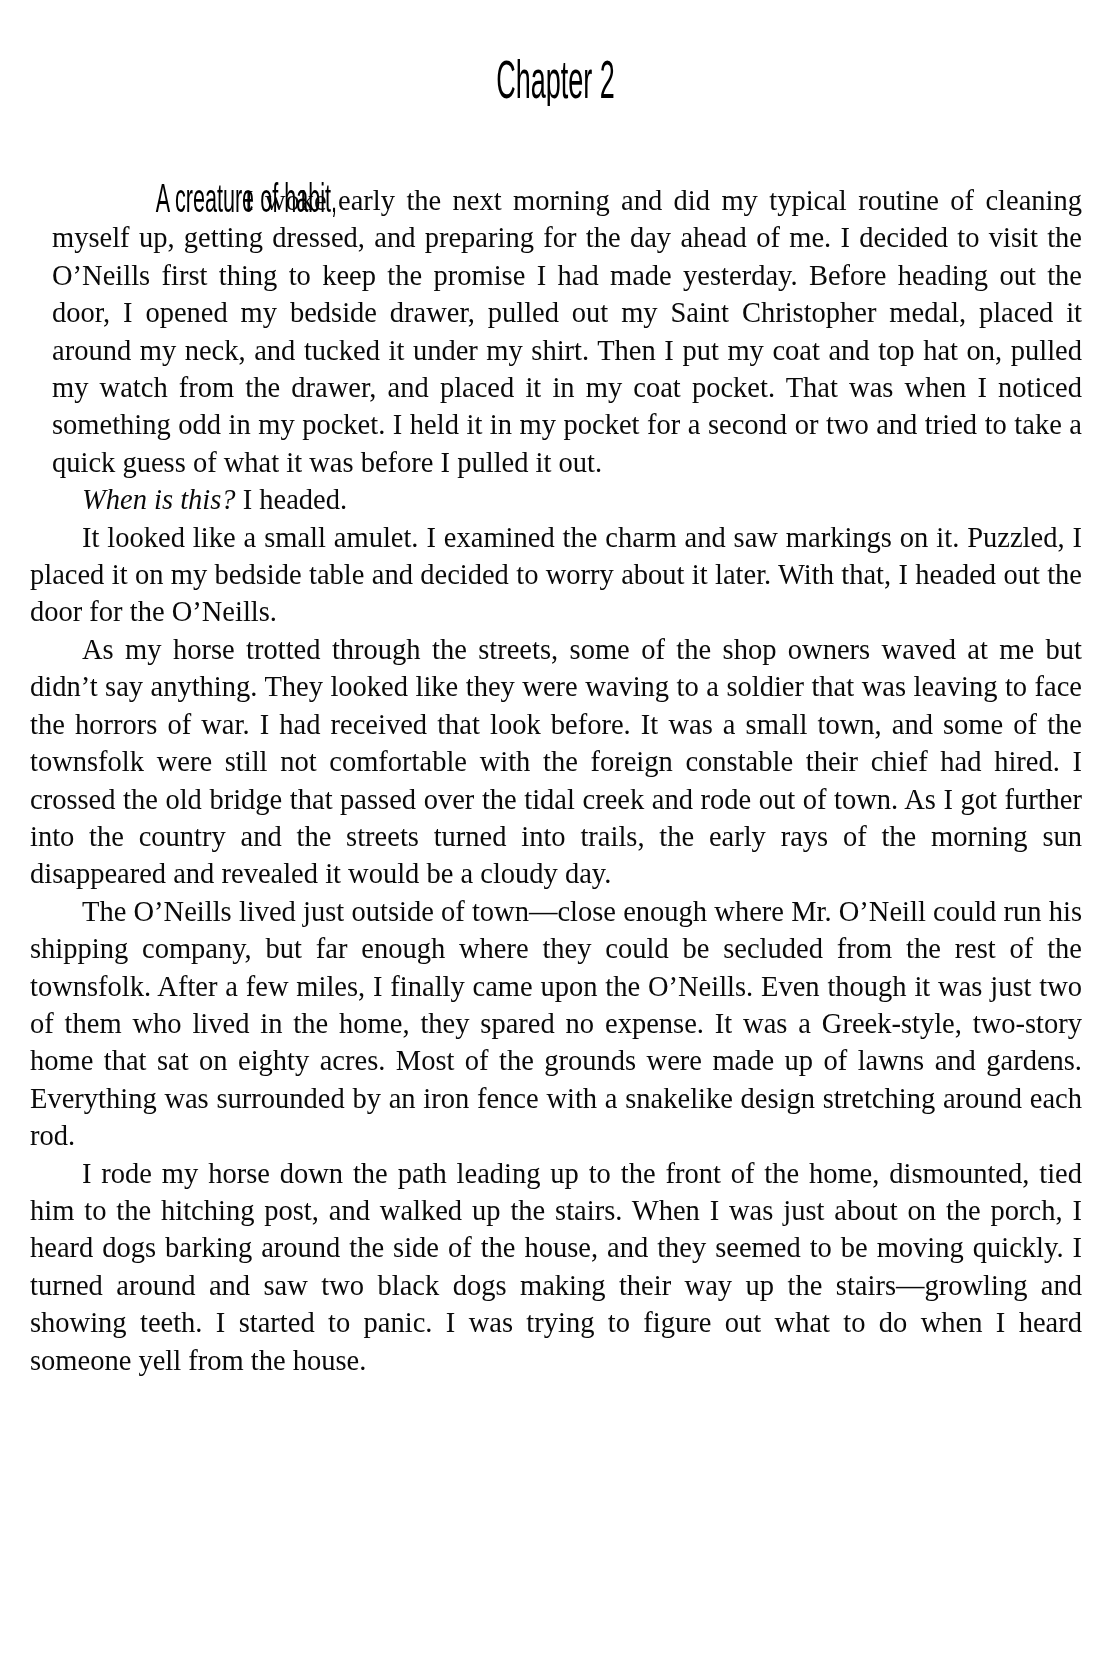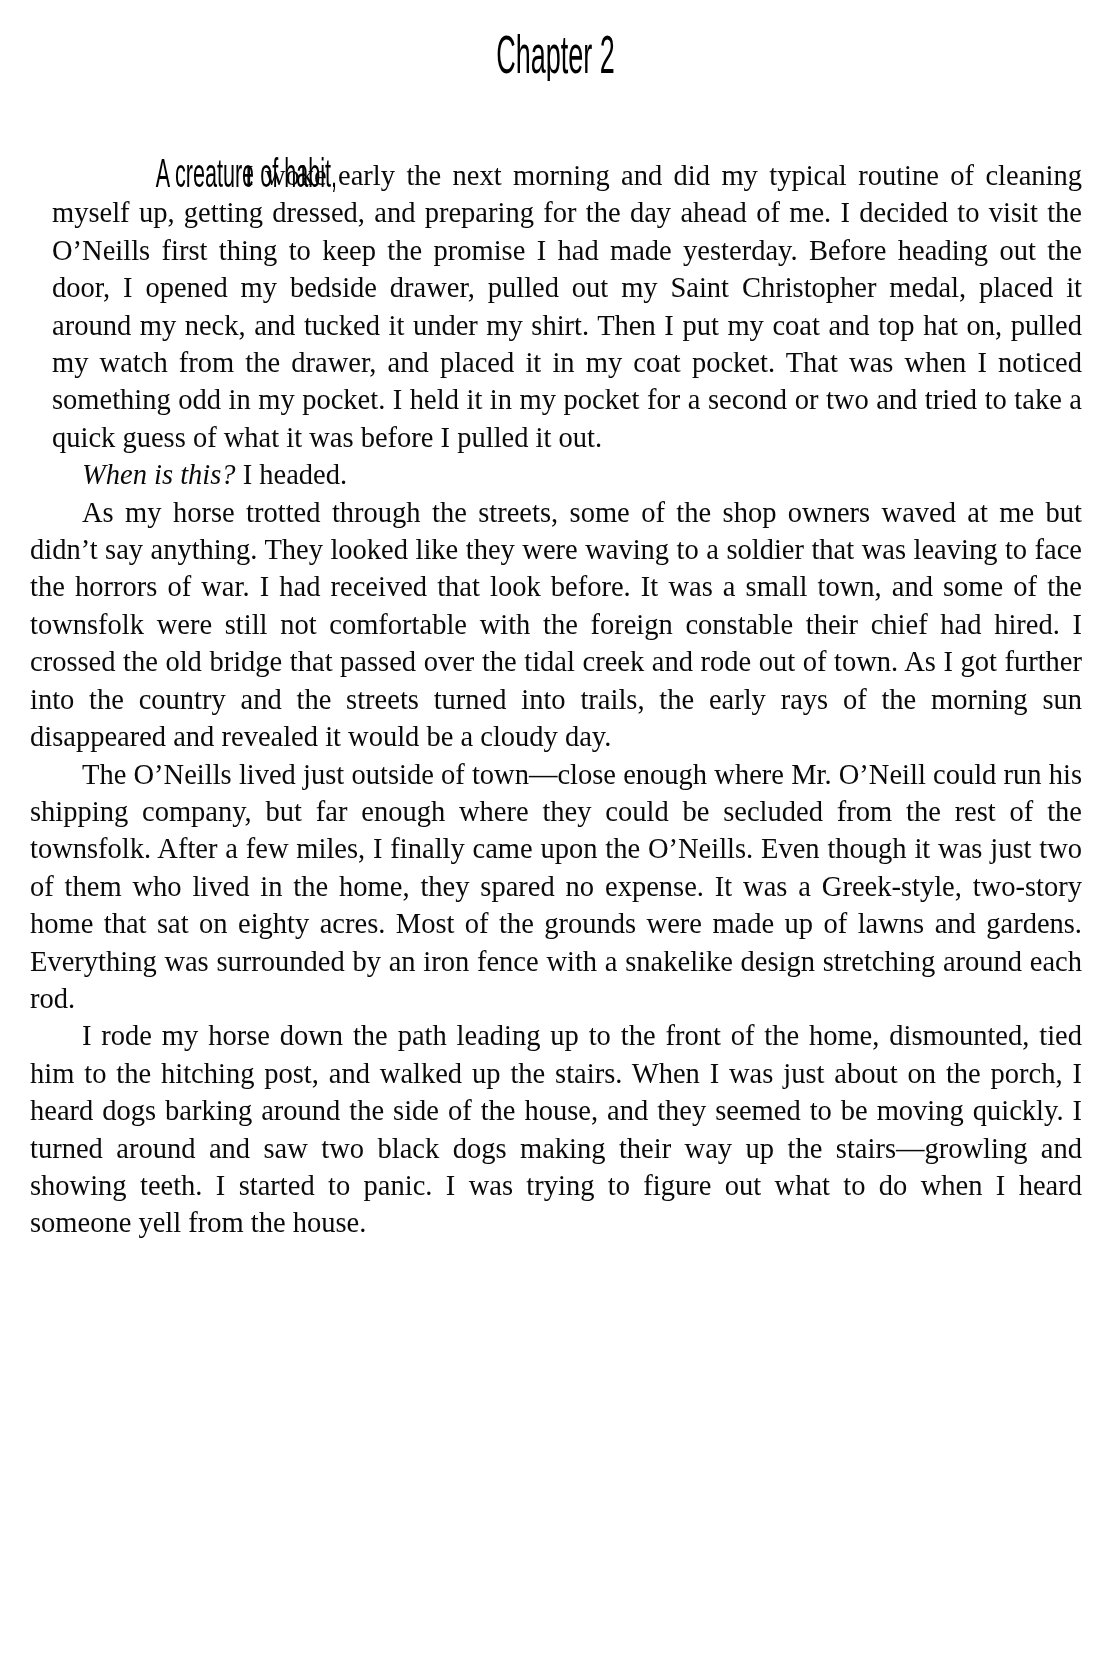--- a/index.html
+++ b/index.html
@@ -3,21 +3,21 @@
 <meta charset="utf-8">
 <style>
   html, body { margin: 0; padding: 0; }
   .page {
     position: relative;
     width: 1112px;
     height: 1667px;
     background: #ffffff;
     overflow: hidden;
     box-sizing: border-box;
-    padding-top: 27px;
+    padding-top: 52px;
   }
   .title-row {
     display: flex;
     justify-content: center;
     overflow: hidden;
   }
   .condense {
     font-family: "Liberation Sans", sans-serif;
     font-weight: normal;
     color: #000000;
@@ -66,20 +66,21 @@
     <div class="condense chapter-label">Chapter 2</div>
   </div>
 
 
   <div class="body-text" style="color: rgb(10, 10, 10);">
 
     <p class="para first"><span class="leadin">A creature of habit,</span><span>I woke early the next morning and did my typical routine of cleaning myself up, getting dressed, and preparing for the day ahead of me. I decided to visit the O’Neills first thing to keep the promise I had made yesterday. Before heading out the door, I opened my bedside drawer, pulled out my Saint Christopher medal, placed it around my neck, and tucked it under my shirt. Then I put my coat and top hat on, pulled my watch from the drawer, and placed it in my coat pocket. That was when I noticed something odd in my pocket. I held it in my pocket for a second or two and tried to take a quick guess of what it was before I pulled it out.</span></p>
 
     <p class="para"><span class="thought">When is this?</span><span> I headed.</span></p>
 
+    <p class="para">It looked like a small amulet. I examined the charm and saw markings on it. Puzzled, I placed it on my bedside table and decided to worry about it later. With that, I headed out the door for the O’Neills.</p>
 
     <p class="para">As my horse trotted through the streets, some of the shop owners waved at me but didn’t say anything. They looked like they were waving to a soldier that was leaving to face the horrors of war. I had received that look before. It was a small town, and some of the townsfolk were still not comfortable with the foreign constable their chief had hired. I crossed the old bridge that passed over the tidal creek and rode out of town. As I got further into the country and the streets turned into trails, the early rays of the morning sun disappeared and revealed it would be a cloudy day.</p>
 
     <p class="para">The O’Neills lived just outside of town—close enough where Mr. O’Neill could run his shipping company, but far enough where they could be secluded from the rest of the townsfolk. After a few miles, I finally came upon the O’Neills. Even though it was just two of them who lived in the home, they spared no expense. It was a Greek-style, two-story home that sat on eighty acres. Most of the grounds were made up of lawns and gardens. Everything was surrounded by an iron fence with a snakelike design stretching around each rod.</p>
 
     <p class="para">I rode my horse down the path leading up to the front of the home, dismounted, tied him to the hitching post, and walked up the stairs. When I was just about on the porch, I heard dogs barking around the side of the house, and they seemed to be moving quickly. I turned around and saw two black dogs making their way up the stairs—growling and showing teeth. I started to panic. I was trying to figure out what to do when I heard someone yell from the house.</p>
 
 
   </div>
 </div>

